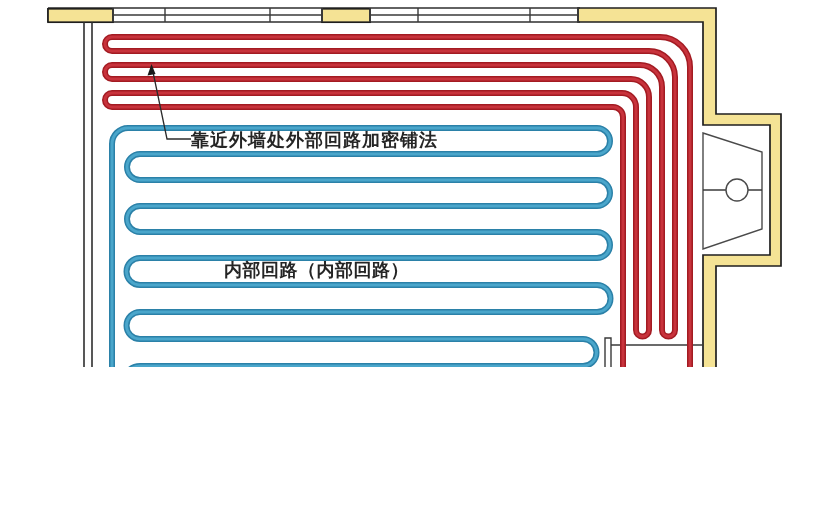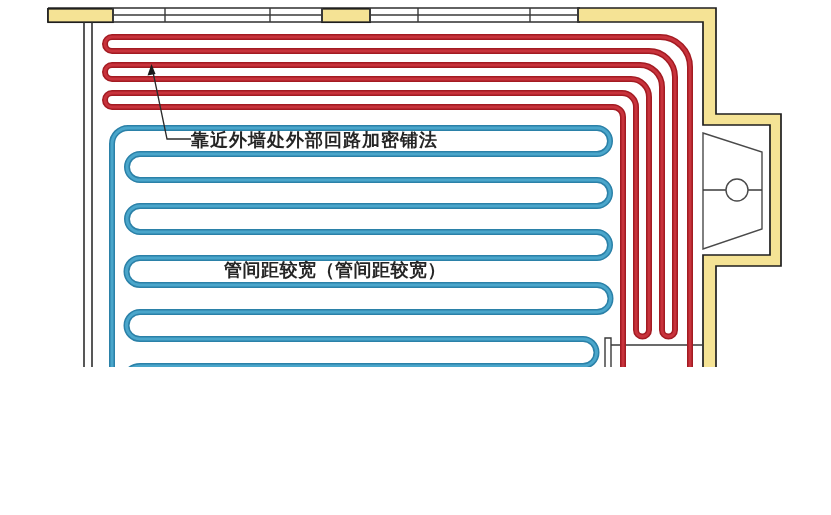--- a/index.html
+++ b/index.html
@@ -134,14 +134,14 @@
       </g>
     </g>
 
     <g>
       <polyline class="leader" points="191,139 167,139 153,72"></polyline>
       <polygon class="arrow-head" points="151.5,64 147.5,75.5 155.5,74"></polygon>
     </g>
   </svg>
 
   <div class="label" id="label-outer">靠近外墙处外部回路加密铺法</div>
-  <div class="label" id="label-inner">管间距较宽（管间距较宽）</div>
+  <div class="label" id="label-inner">内部回路（内部回路）</div>
 </div>
 
 </body></html>

